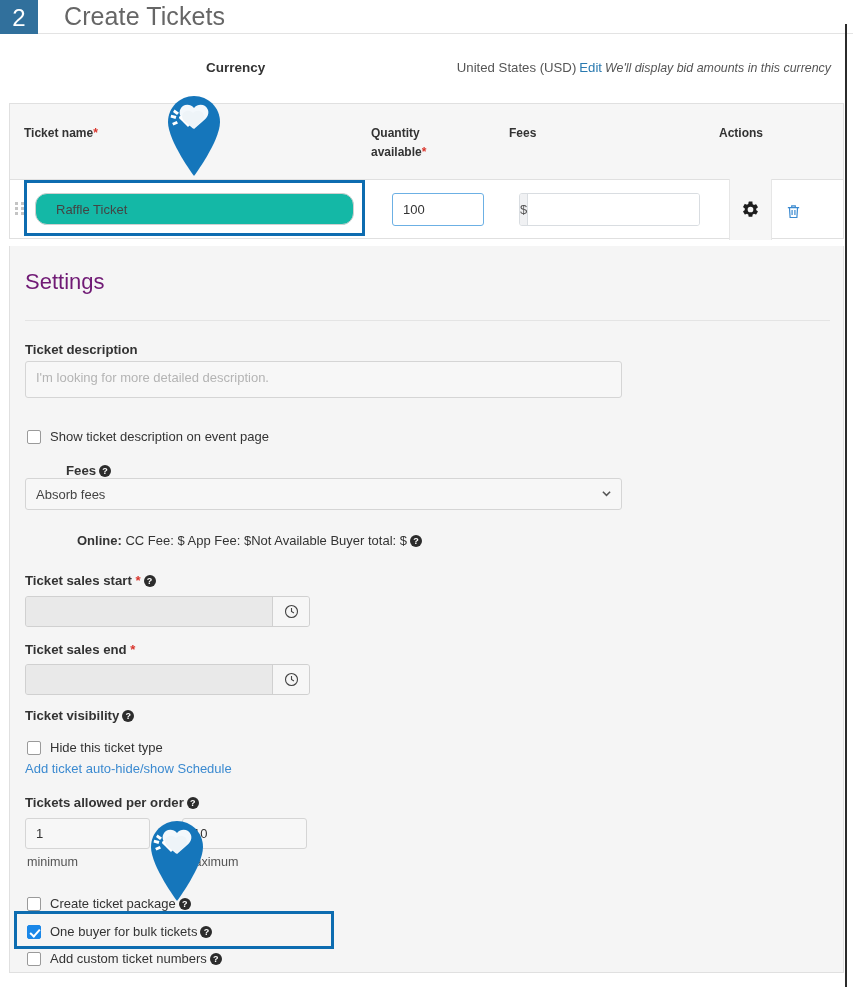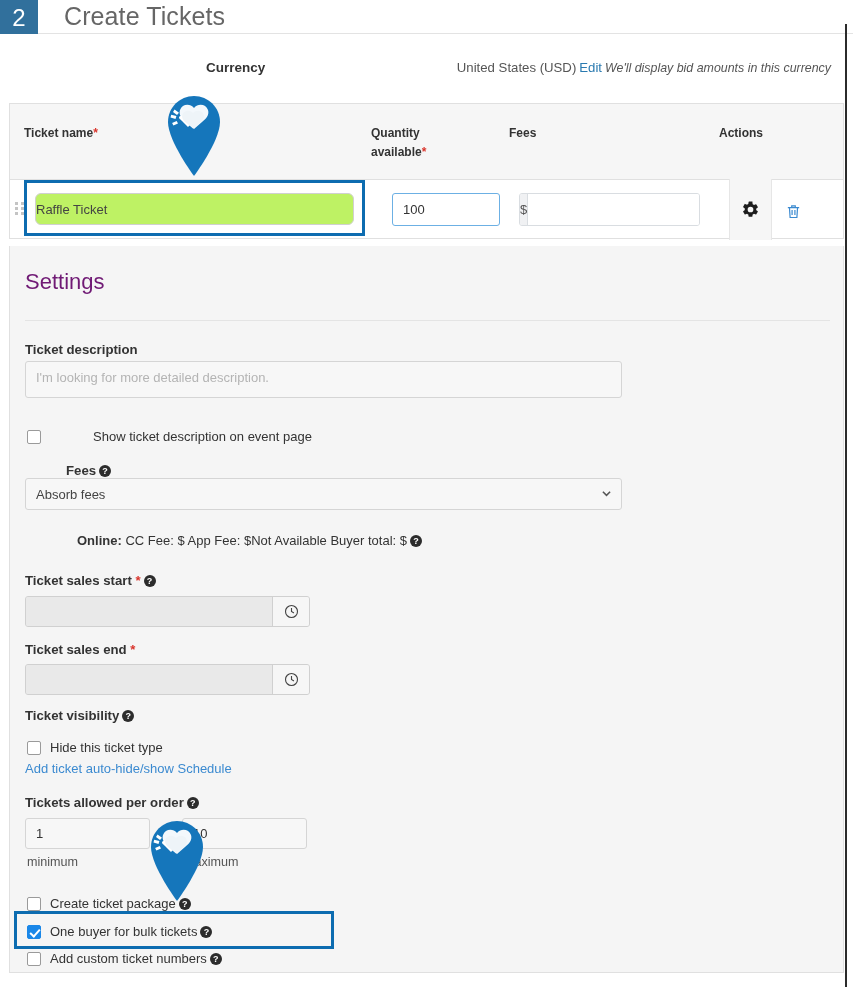--- a/index.html
+++ b/index.html
@@ -132,32 +132,32 @@
     width: 341px; height: 56px;
     border: 3px solid #0d6cb0;
     background: transparent;
     pointer-events: none;
   }
   .ticket-name-input {
     position: absolute;
     left: 25px; top: 13px;
     width: 319px; height: 32px;
     border: 1px solid #d0d0d0;
-    border-radius: 6px;
-    padding: 0 0;
+    border-radius: 12px;
+    padding: 0 20px;
     font-size: 13px;
     color: #444444;
     font-family: "Liberation Sans", sans-serif;
-    background: #bef264;
+    background: #14b8a6;
     outline: none;
   }
   .qty-input {
     position: absolute;
     left: 382px; top: 13px;
-    width: 108px; height: 33px;
+    width: 92px; height: 33px;
     border: 1px solid #6cb0e4;
     border-radius: 3px;
     padding: 0 10px;
     font-size: 13px;
     color: #333333;
     font-family: "Liberation Sans", sans-serif;
     background: #ffffff;
     outline: none;
   }
   .price-group {
@@ -480,21 +480,21 @@
   </div>
 
   <div class="settings-panel">
 
     <div class="settings-title">Settings</div>
     <div class="settings-divider"></div>
 
     <div class="field-label" style="left:15px; top:96px;">Ticket description</div>
     <textarea class="desc-textarea" placeholder="I'm looking for more detailed description." style=""></textarea>
 
-    <div class="cb-row" style="left:17px; top:183px;gap:43px;">
+    <div class="cb-row" style="left:17px; top:183px;">
       <span class="cb"></span>
       <span>Show ticket description on event page</span>
     </div>
 
     <div class="field-label" style="left:15px; top:217px;padding-left:41px;"><span>Fees</span><span class="help-icon">?</span></div>
     <select class="fees-select">
       <option>Absorb fees</option>
     </select>
     <svg class="select-caret" viewBox="0 0 10 10">
       <path fill="none" stroke="#555" stroke-width="1.7" d="M1 3l4 4 4-4"></path>

